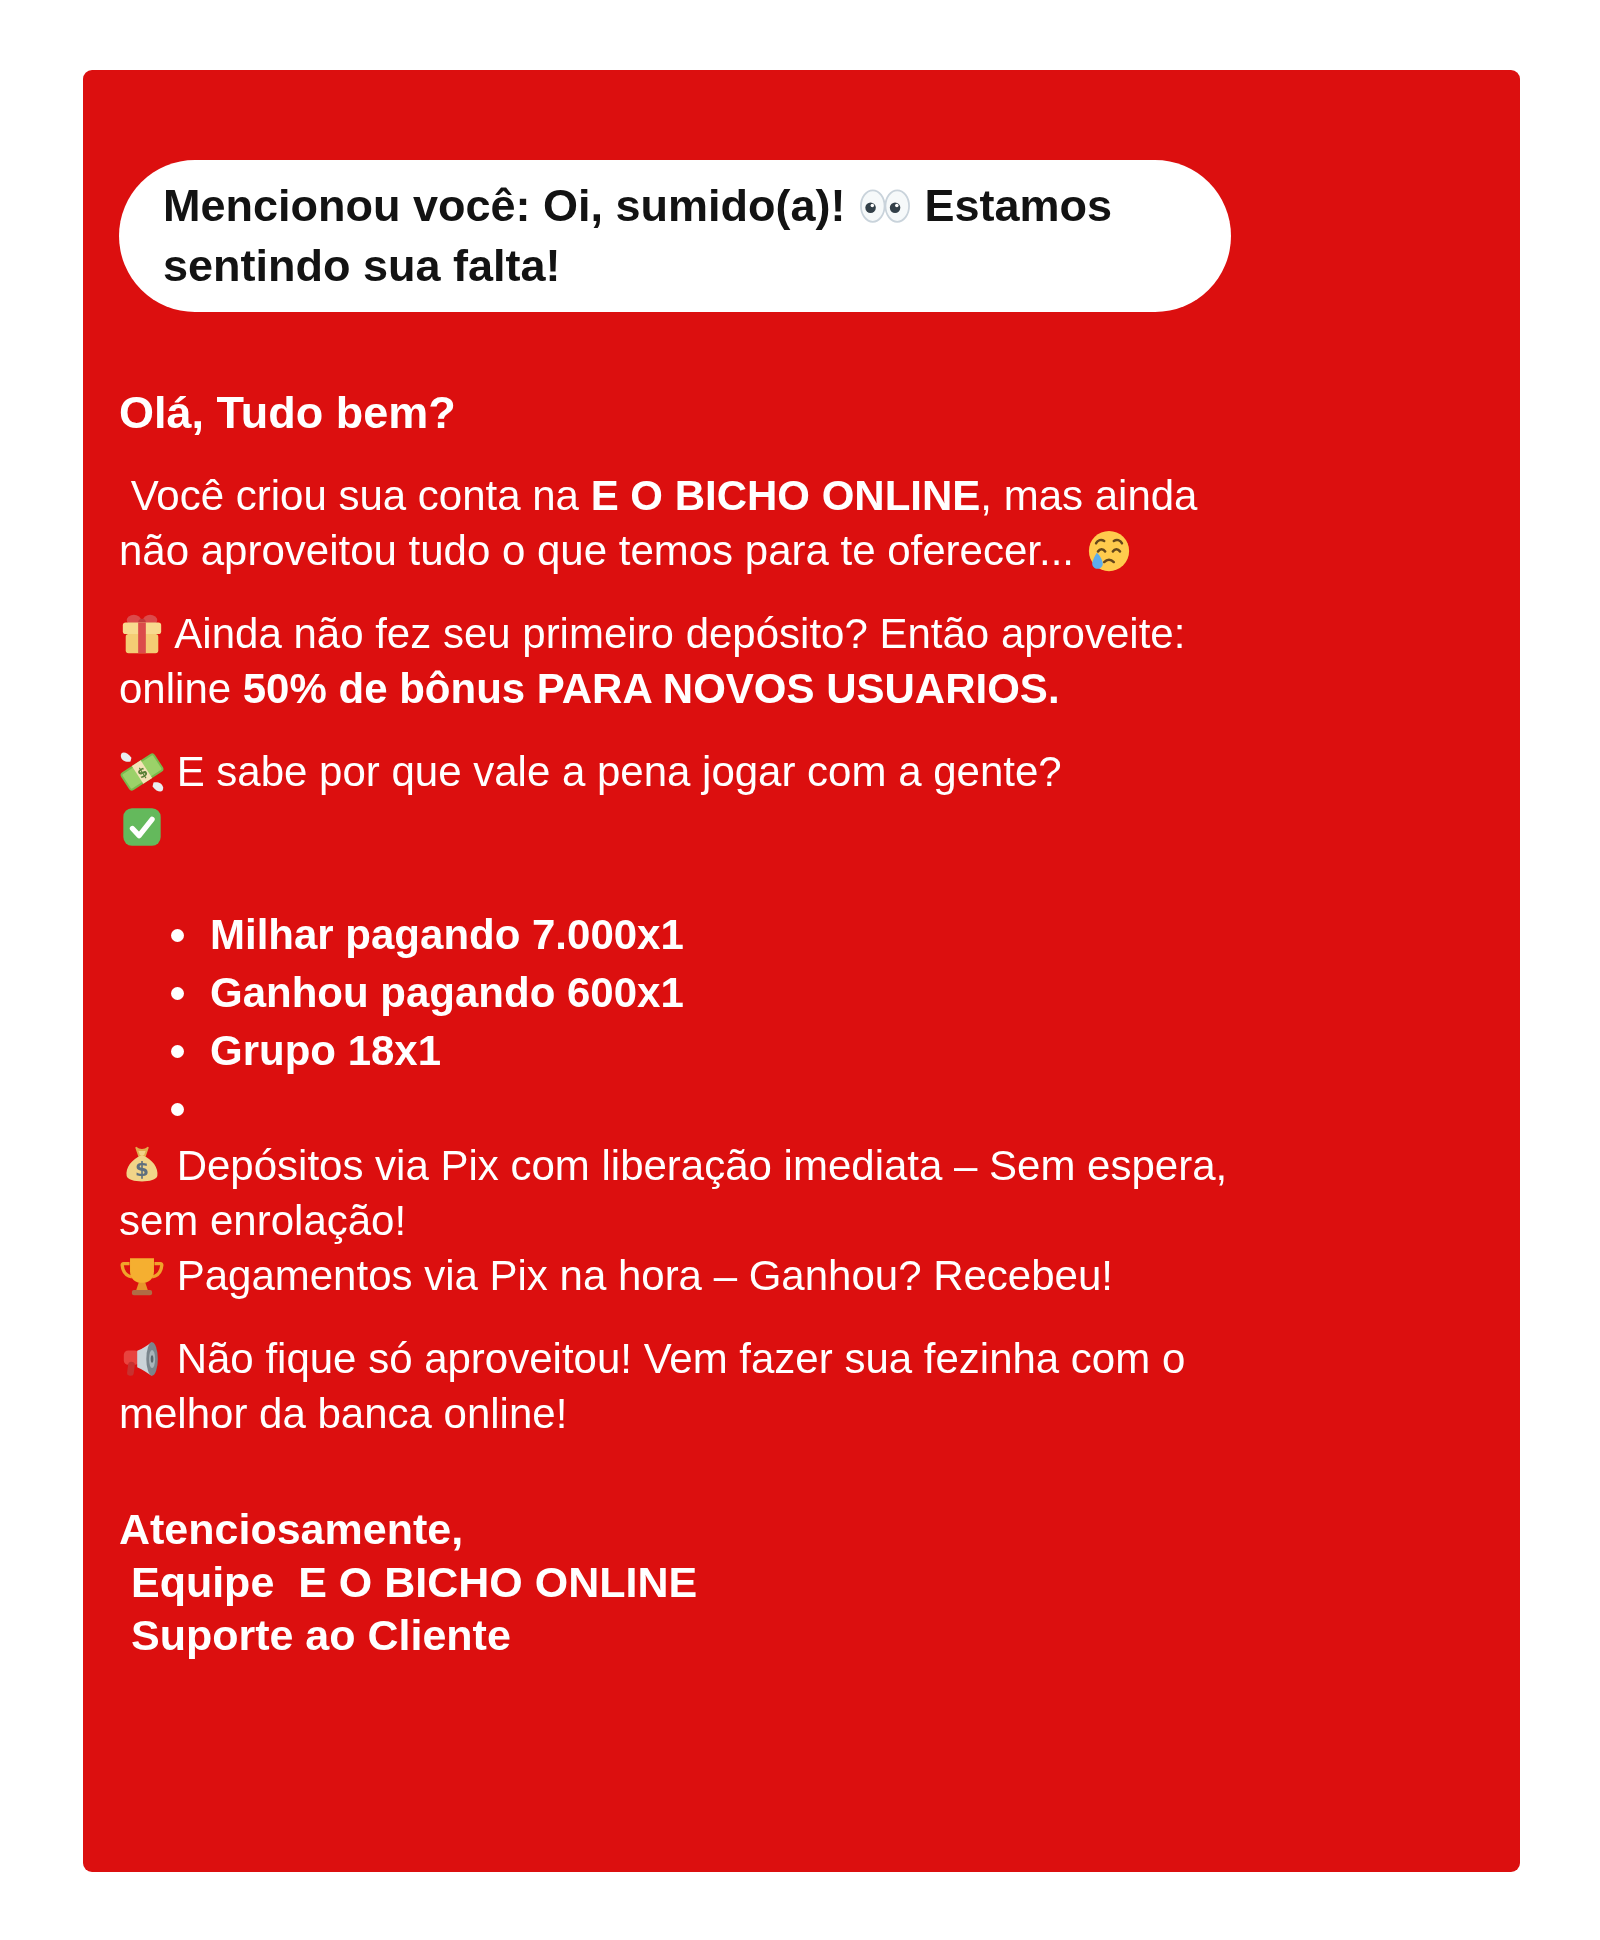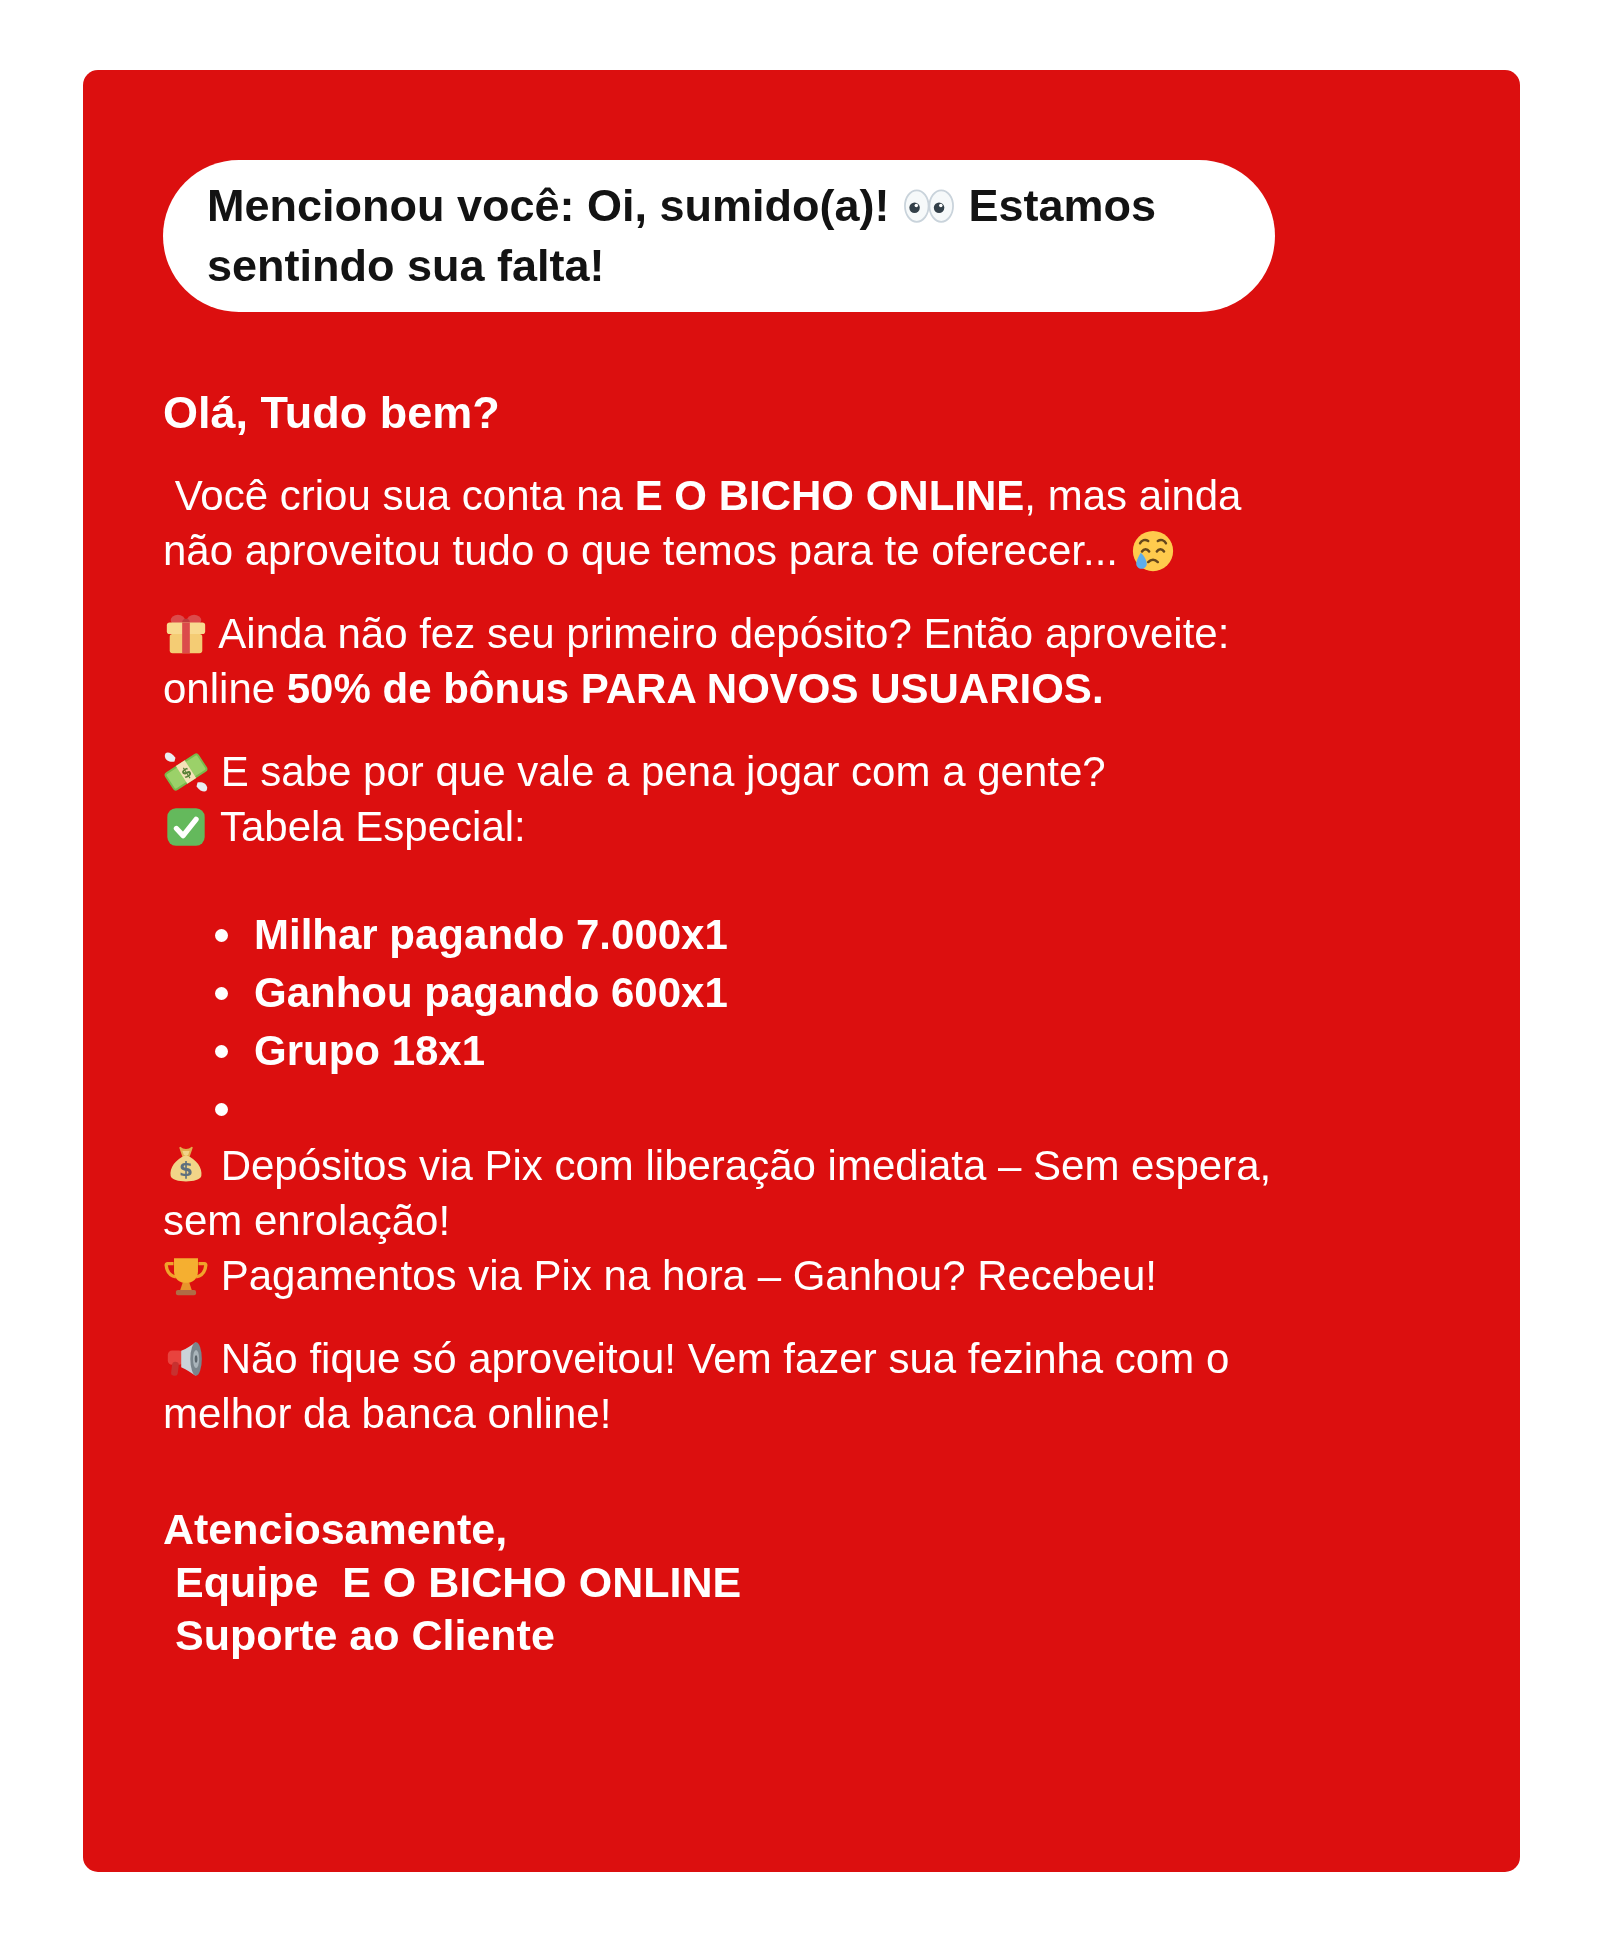--- a/index.html
+++ b/index.html
@@ -6,23 +6,23 @@
   body{
     width:1600px;height:1940px;
     background:#ffffff;
     font-family:"Liberation Sans","DejaVu Sans",sans-serif;
     position:relative;overflow:hidden;
   }
   .card{
     position:absolute;left:83px;top:70px;
     width:1437px;height:1802px;
     background:#DC0F0F;
-    border-radius:15px;
+    border-radius:9px;
     box-sizing:border-box;
-    padding:90px 70px 0 80px;
+    padding:90px 70px 0 36px;
     color:#ffffff;
     overflow:hidden;
   }
   .pill{
     width:1112px;height:152px;
     background:#ffffff;
     border-radius:76px;
     box-sizing:border-box;
     padding:0 44px;
     display:flex;flex-direction:column;justify-content:center;
@@ -135,21 +135,21 @@
         </svg><span> Ainda não fez seu primeiro depósito? Então aproveite:</span></span>
     <span class="line"><span>online </span><span class="bold">50% de bônus PARA NOVOS USUARIOS.</span></span>
   </p>
 
   <p class="para body-text">
     <span class="line"><svg class="emoji">
           <use href="#em-moneywings"></use>
         </svg><span> E sabe por que vale a pena jogar com a gente?</span></span>
     <span class="line"><svg class="emoji">
           <use href="#em-check"></use>
-        </svg><span> Tabela Especial:</span></span>
+        </svg></span>
   </p>
 
   <div class="bullets">
     <div class="bullet-row">
         <span class="dot"></span>
         <span class="line">Milhar pagando 7.000x1</span>
       </div>
     <div class="bullet-row">
         <span class="dot"></span>
         <span class="line">Ganhou pagando 600x1</span>

